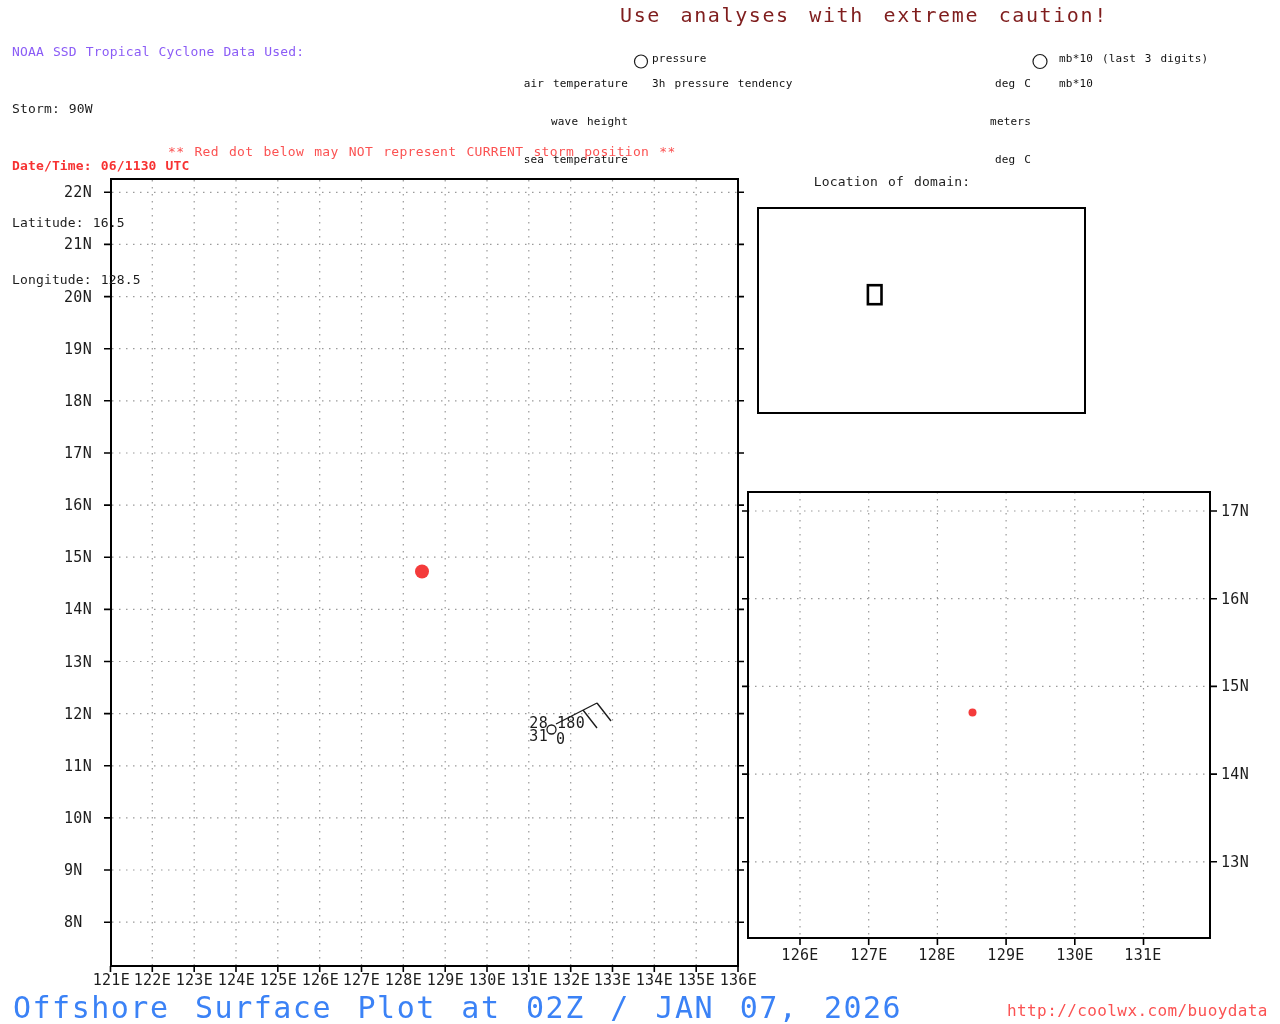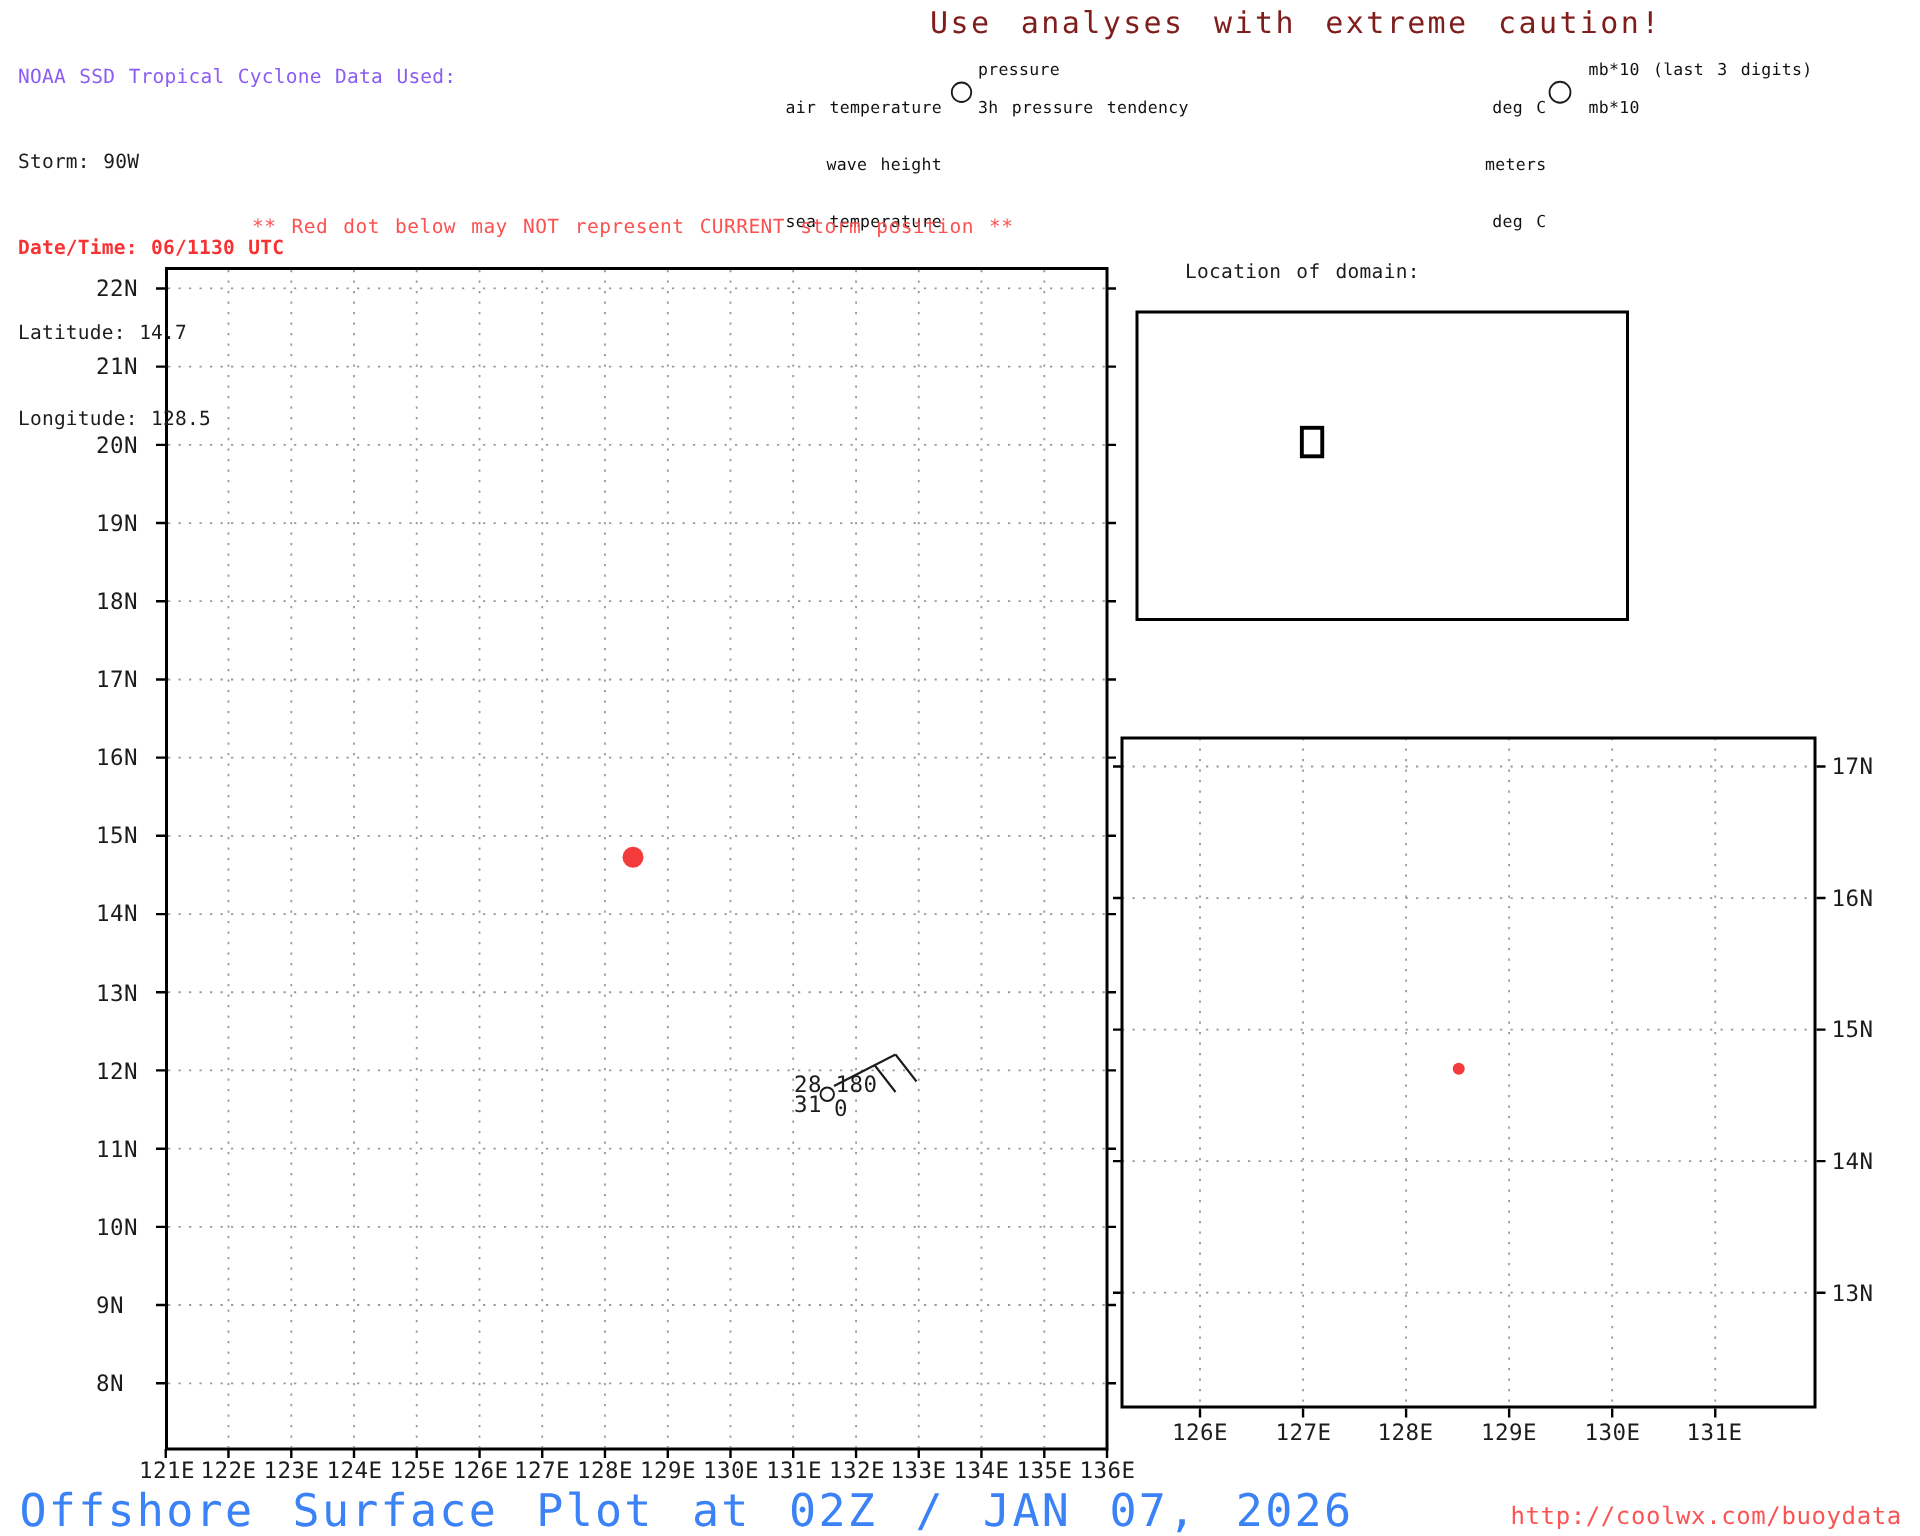--- a/index.html
+++ b/index.html
@@ -3,29 +3,29 @@
 <meta charset="utf-8">
 <style>
   html,body{margin:0;padding:0;background:#fff;}
   #stage{position:relative;width:1280px;height:1024px;background:#fff;overflow:hidden;
          font-family:"DejaVu Sans Mono",monospace;color:#1c1c1c;}
   .abs{position:absolute;white-space:pre;}
   #info-block{left:12px;top:4px;font-size:13px;line-height:19px;letter-spacing:0.15px;word-spacing:1px;}
   .red{color:#8b5cf6;}
   .redbold{color:#f73232;font-weight:bold;}
   #caution{left:620px;top:3px;font-size:20px;letter-spacing:1.6px;word-spacing:6px;color:#7f1d1d;}
-  .leg{font-size:11px;line-height:12.6px;letter-spacing:0.2px;word-spacing:2px;color:#111;}
+  .leg{font-size:11px;line-height:12.6px;letter-spacing:0.2px;word-spacing:2px;color:#111;margin-top:12px;}
   #leg-left{left:498px;top:41px;width:130px;text-align:right;}
   #leg-press{left:652px;top:41px;}
   #leg-tend{left:652px;top:66px;}
   #leg-units{left:950px;top:41px;width:81px;text-align:right;}
   #leg-mb1{left:1059px;top:41px;}
   #leg-mb2{left:1059px;top:66px;}
   #warning{left:168px;top:144px;font-size:13px;letter-spacing:0.3px;word-spacing:2px;color:#fb5252;}
-  #loc-title{left:790px;top:174px;width:204px;font-size:13px;letter-spacing:0.2px;word-spacing:2px;}
+  #loc-title{left:790px;top:174px;width:204px;text-align:center;font-size:13px;letter-spacing:0.2px;word-spacing:2px;}
   .xlab{top:971px;width:38px;text-align:right;font-size:15px;letter-spacing:0.3px;}
   .ylab{left:64px;width:42px;text-align:left;font-size:15px;letter-spacing:0.3px;}
   .xlab2{top:946px;width:46px;text-align:center;font-size:15px;letter-spacing:0.3px;}
   .ylab2{left:1221px;width:46px;font-size:15px;letter-spacing:0.3px;}
   .stv{font-size:15px;letter-spacing:0.3px;color:#1c1c1c;}
   #st-air{left:518px;top:714px;width:30px;text-align:right;}
   #st-press{left:557px;top:714px;}
   #st-sea{left:518px;top:727px;width:30px;text-align:right;}
   #st-tend{left:556px;top:730px;}
   #footer-title{left:13px;top:990px;font-size:30px;letter-spacing:1.5px;word-spacing:6px;color:#3b82f6;}
@@ -134,21 +134,21 @@
 
   <rect class="border" x="111" y="179" width="627" height="787"></rect>
   <rect class="border" x="758" y="208" width="327" height="205"></rect>
   <rect class="border" x="748" y="492" width="462" height="446"></rect>
 </svg>
 
 <div class="abs" id="info-block">
   <div class="red">NOAA SSD Tropical Cyclone Data Used:</div>
   <div>Storm: 90W</div>
   <div class="redbold">Date/Time: 06/1130 UTC</div>
-  <div>Latitude: 14.7</div>
+  <div>Latitude: 16.5</div>
   <div>Longitude: 128.5</div>
 </div>
 
 <div class="abs" id="caution">Use analyses with extreme caution!</div>
 
 <div class="abs leg" id="leg-left">
   <div>air temperature</div>
   <div>wave height</div>
   <div>sea temperature</div>
 </div>

